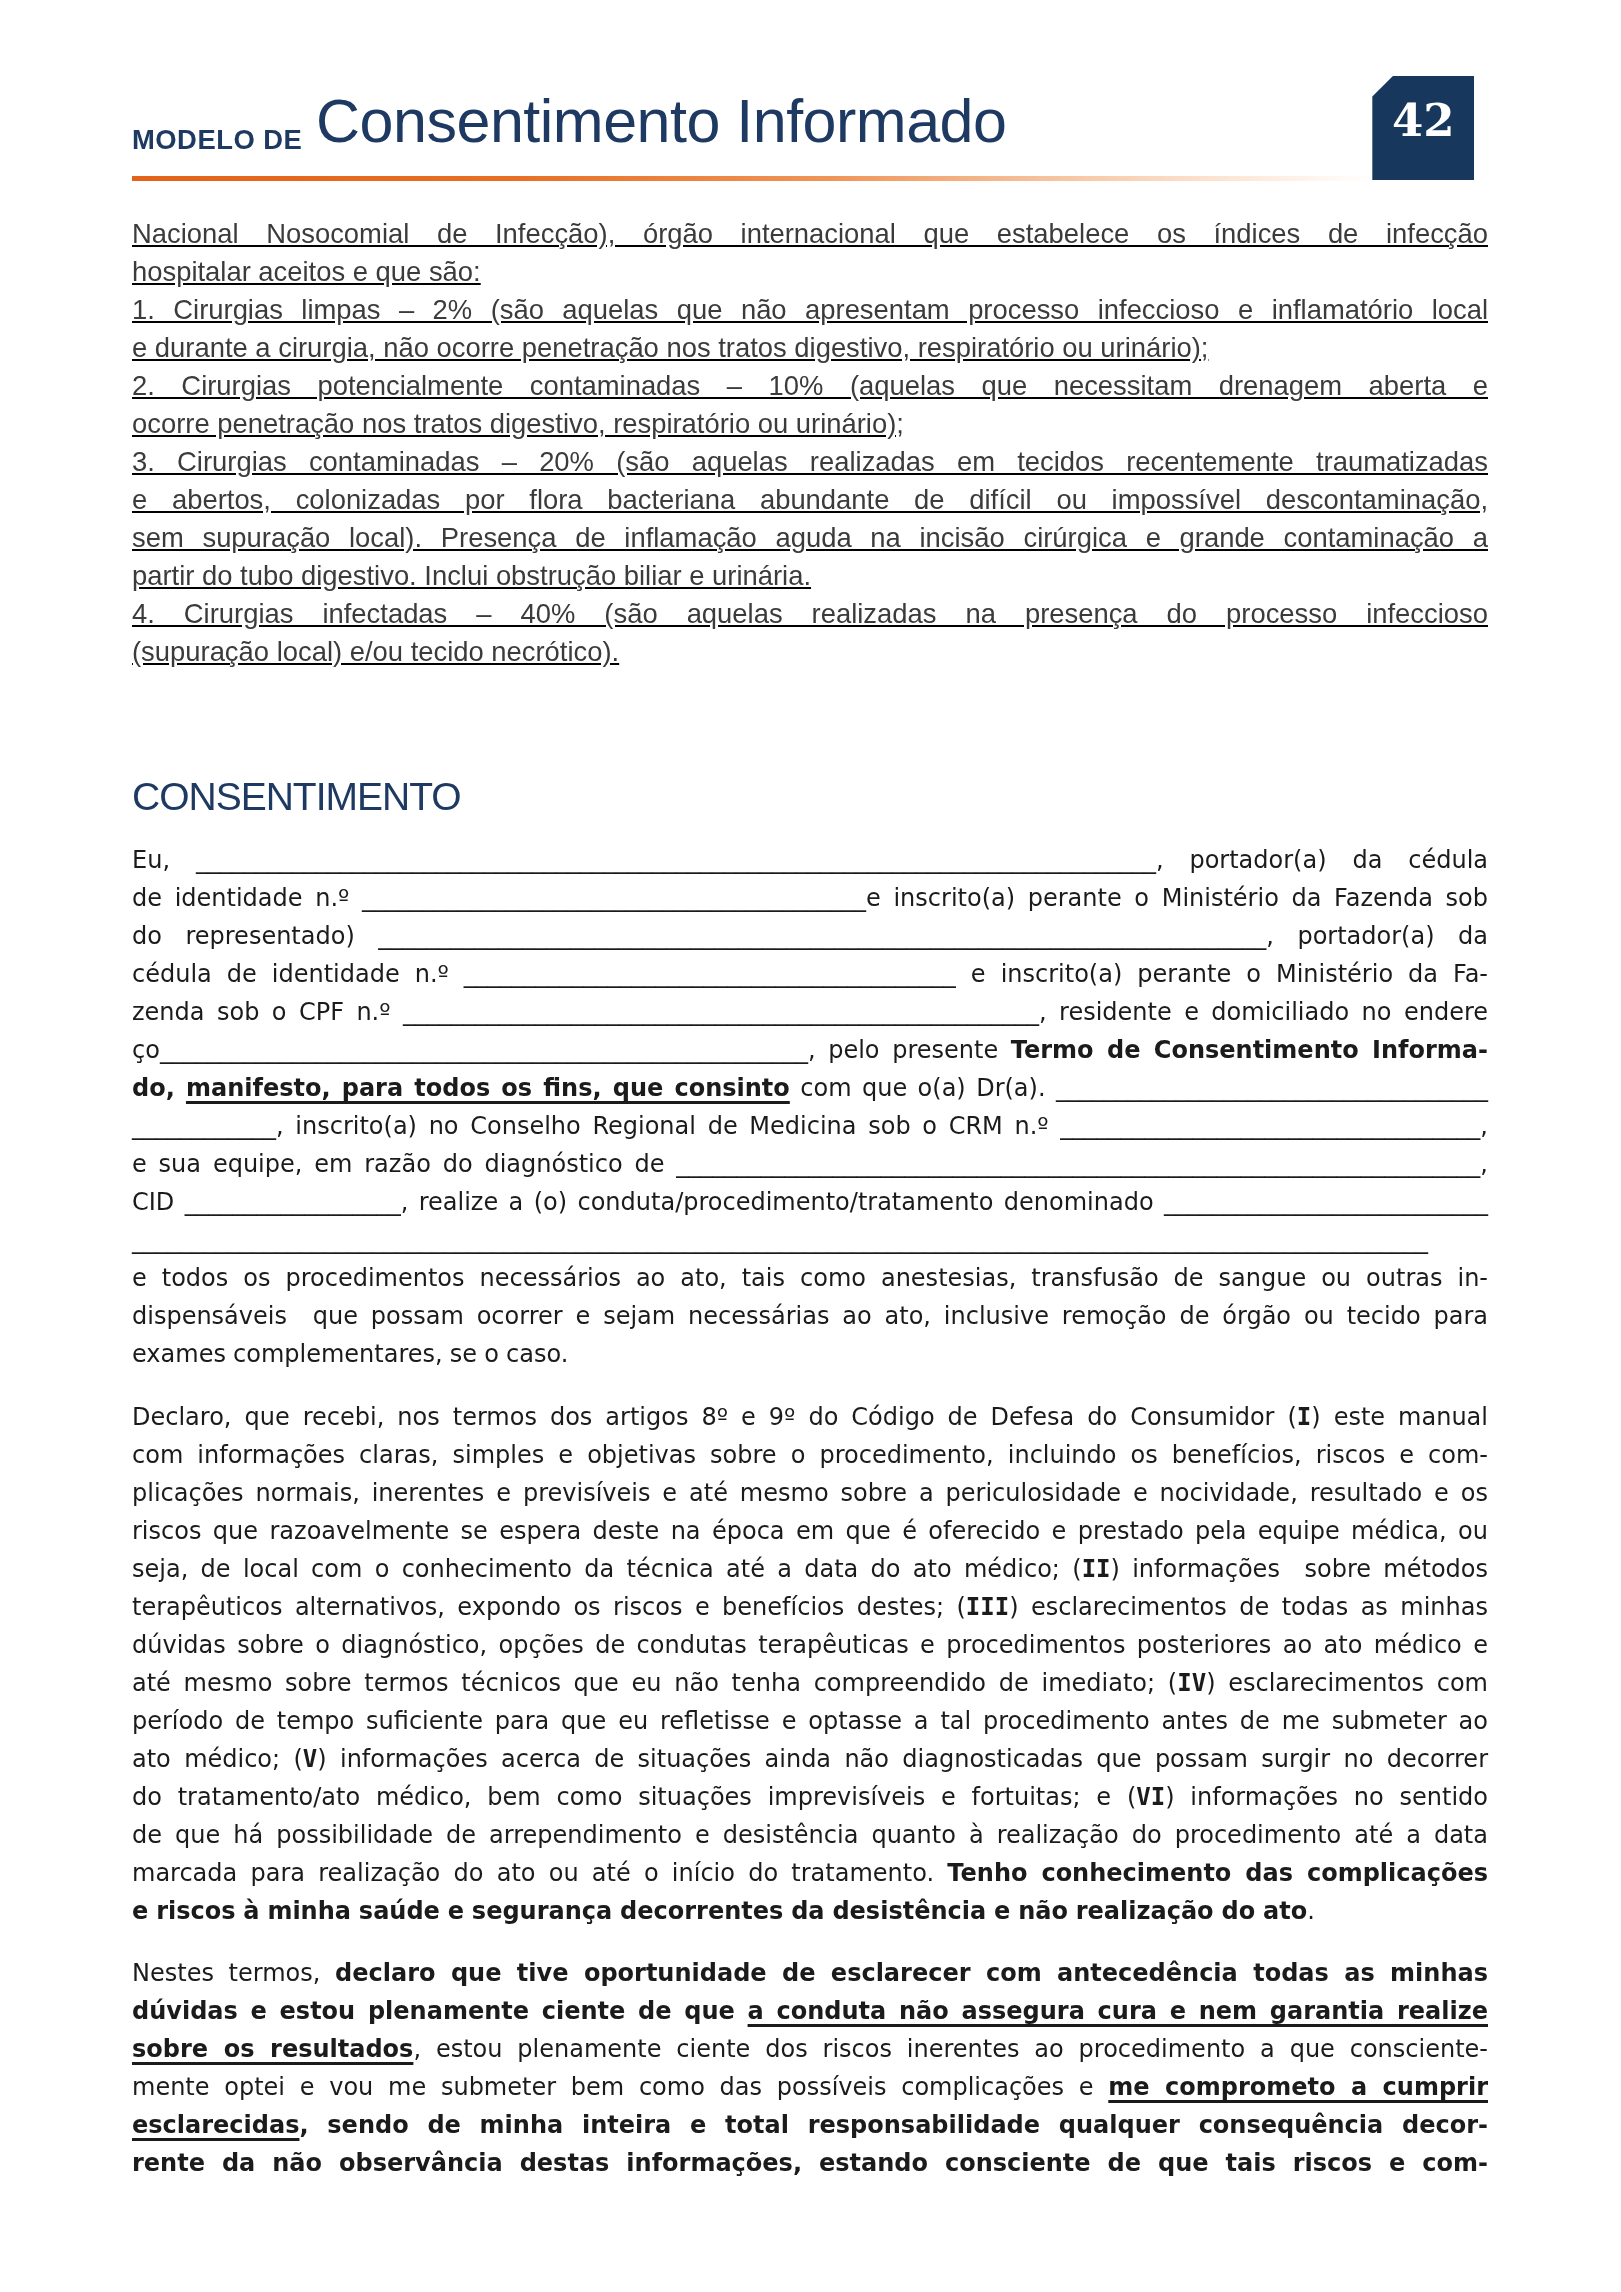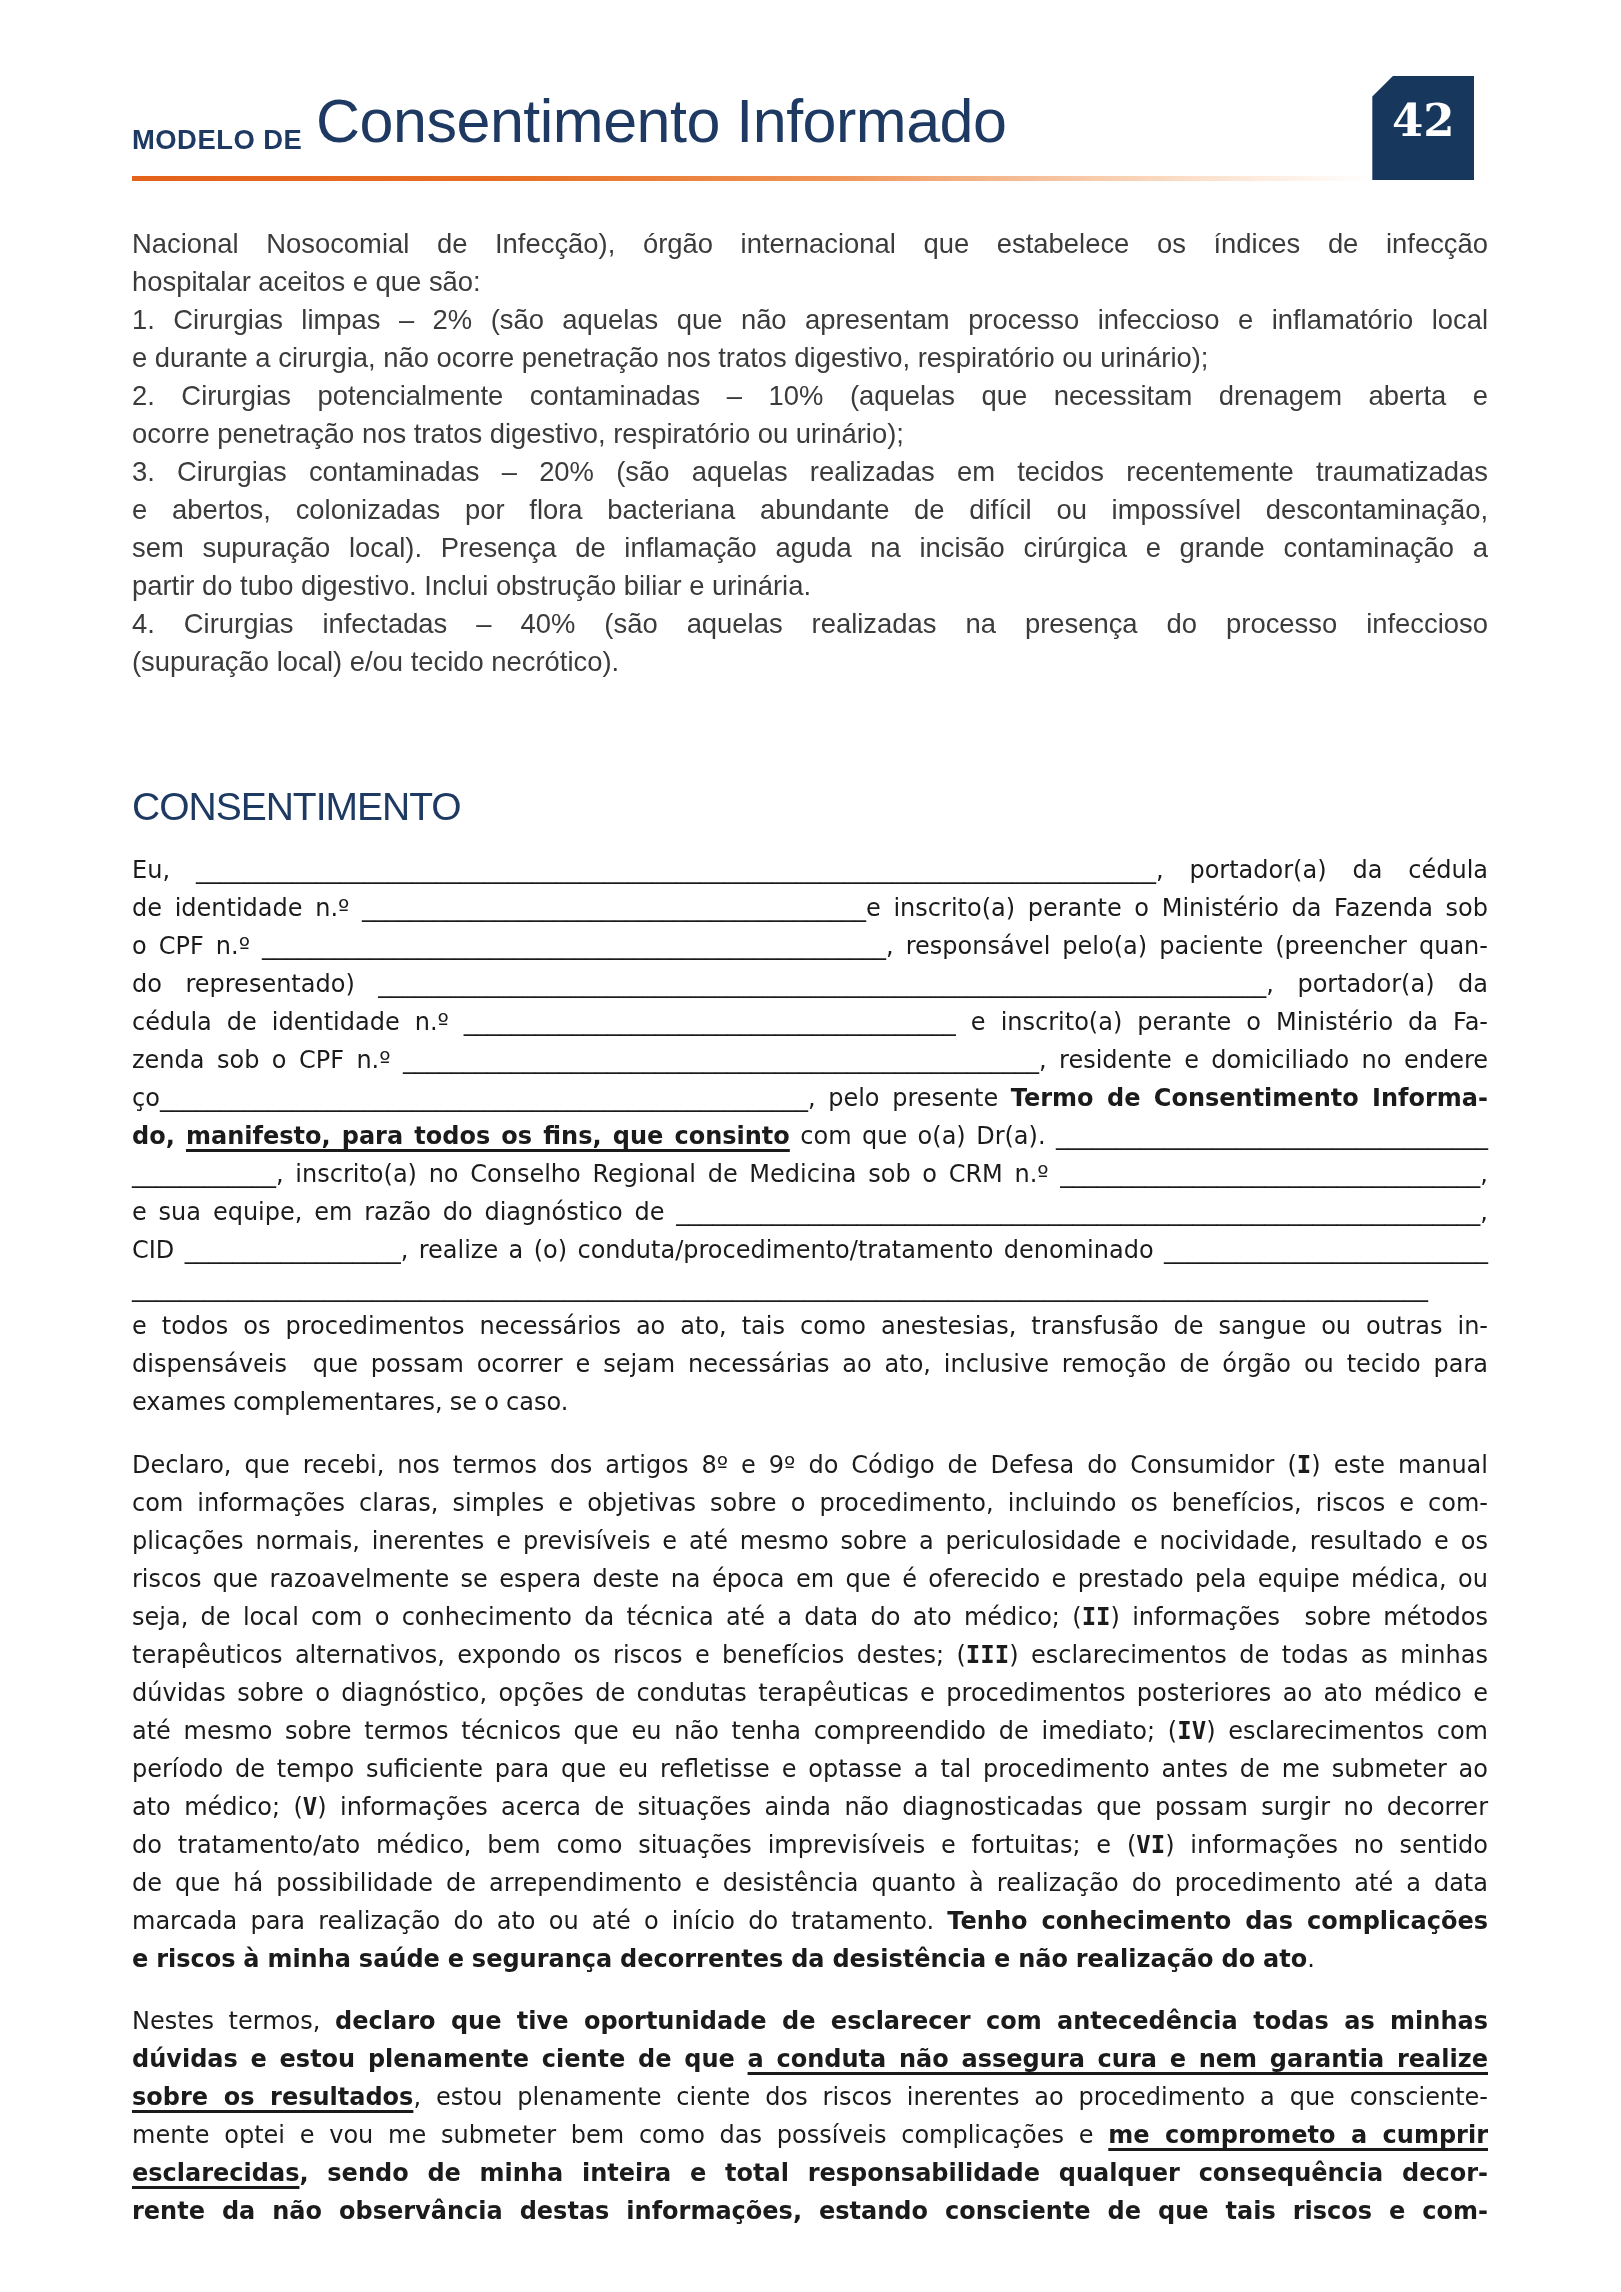--- a/index.html
+++ b/index.html
@@ -51,21 +51,21 @@
   .line {
     text-align: justify;
     text-align-last: justify;
   }
   .line.end { text-align-last: left; }
   .line span { white-space: pre-wrap; }
   .b { font-weight: 700; }
   .u { text-decoration: underline; text-decoration-thickness: 2.5px; text-underline-offset: 4.9px; }
   .rn { font-family: "DejaVu Sans Mono", monospace; font-weight: 700; }
 
-  .intro { margin-top: 44px; }
+  .intro { margin-top: 34px; text-decoration: underline; }
   .intro .line {
     font-family: "Liberation Sans", sans-serif;
     font-size: 27.4px; line-height: 38px;
     color: #3b3b3b;
   }
 
   .section-heading {
     margin-top: 104px;
     font-family: "Liberation Sans", sans-serif;
     font-size: 39px; line-height: 43px; letter-spacing: -1px;
@@ -121,21 +121,20 @@
         <div class="line end"><span>(supuração local) e/ou tecido necrótico).</span></div>
       </div>
     </div>
 
   <div class="section-heading">CONSENTIMENTO</div>
 
   <div class="consent">
       <div class="para">
         <div class="line"><span>Eu, </span><span>________________________________________________________________________________</span><span>, portador(a) da cédula</span></div>
         <div class="line"><span>de identidade n.º </span><span>__________________________________________</span><span>e inscrito(a) perante o Ministério da Fazenda sob</span></div>
-        <div class="line"><span>o CPF n.º </span><span>____________________________________________________</span><span>, responsável pelo(a) paciente (preencher quan-</span></div>
         <div class="line"><span>do representado) </span><span>__________________________________________________________________________</span><span>, portador(a) da</span></div>
         <div class="line"><span>cédula de identidade n.º </span><span>_________________________________________</span><span> e inscrito(a) perante o Ministério da Fa-</span></div>
         <div class="line"><span>zenda sob o CPF n.º </span><span>_____________________________________________________</span><span>, residente e domiciliado no endere</span></div>
         <div class="line"><span>ço</span><span>______________________________________________________</span><span>, pelo presente </span><span class="b">Termo de Consentimento Informa-</span></div>
         <div class="line"><span class="b">do, </span><span class="b u">manifesto, para todos os fins, que consinto</span><span> com que o(a) Dr(a). </span><span>____________________________________</span></div>
         <div class="line"><span>____________</span><span>, inscrito(a) no Conselho Regional de Medicina sob o CRM n.º </span><span>___________________________________</span><span>,</span></div>
         <div class="line"><span>e sua equipe, em razão do diagnóstico de </span><span>___________________________________________________________________</span><span>,</span></div>
         <div class="line"><span>CID </span><span>__________________</span><span>, realize a (o) conduta/procedimento/tratamento denominado </span><span>___________________________</span></div>
         <div class="line"><span>____________________________________________________________________________________________________________</span></div>
         <div class="line"><span>e todos os procedimentos necessários ao ato, tais como anestesias, transfusão de sangue ou outras in-</span></div>

